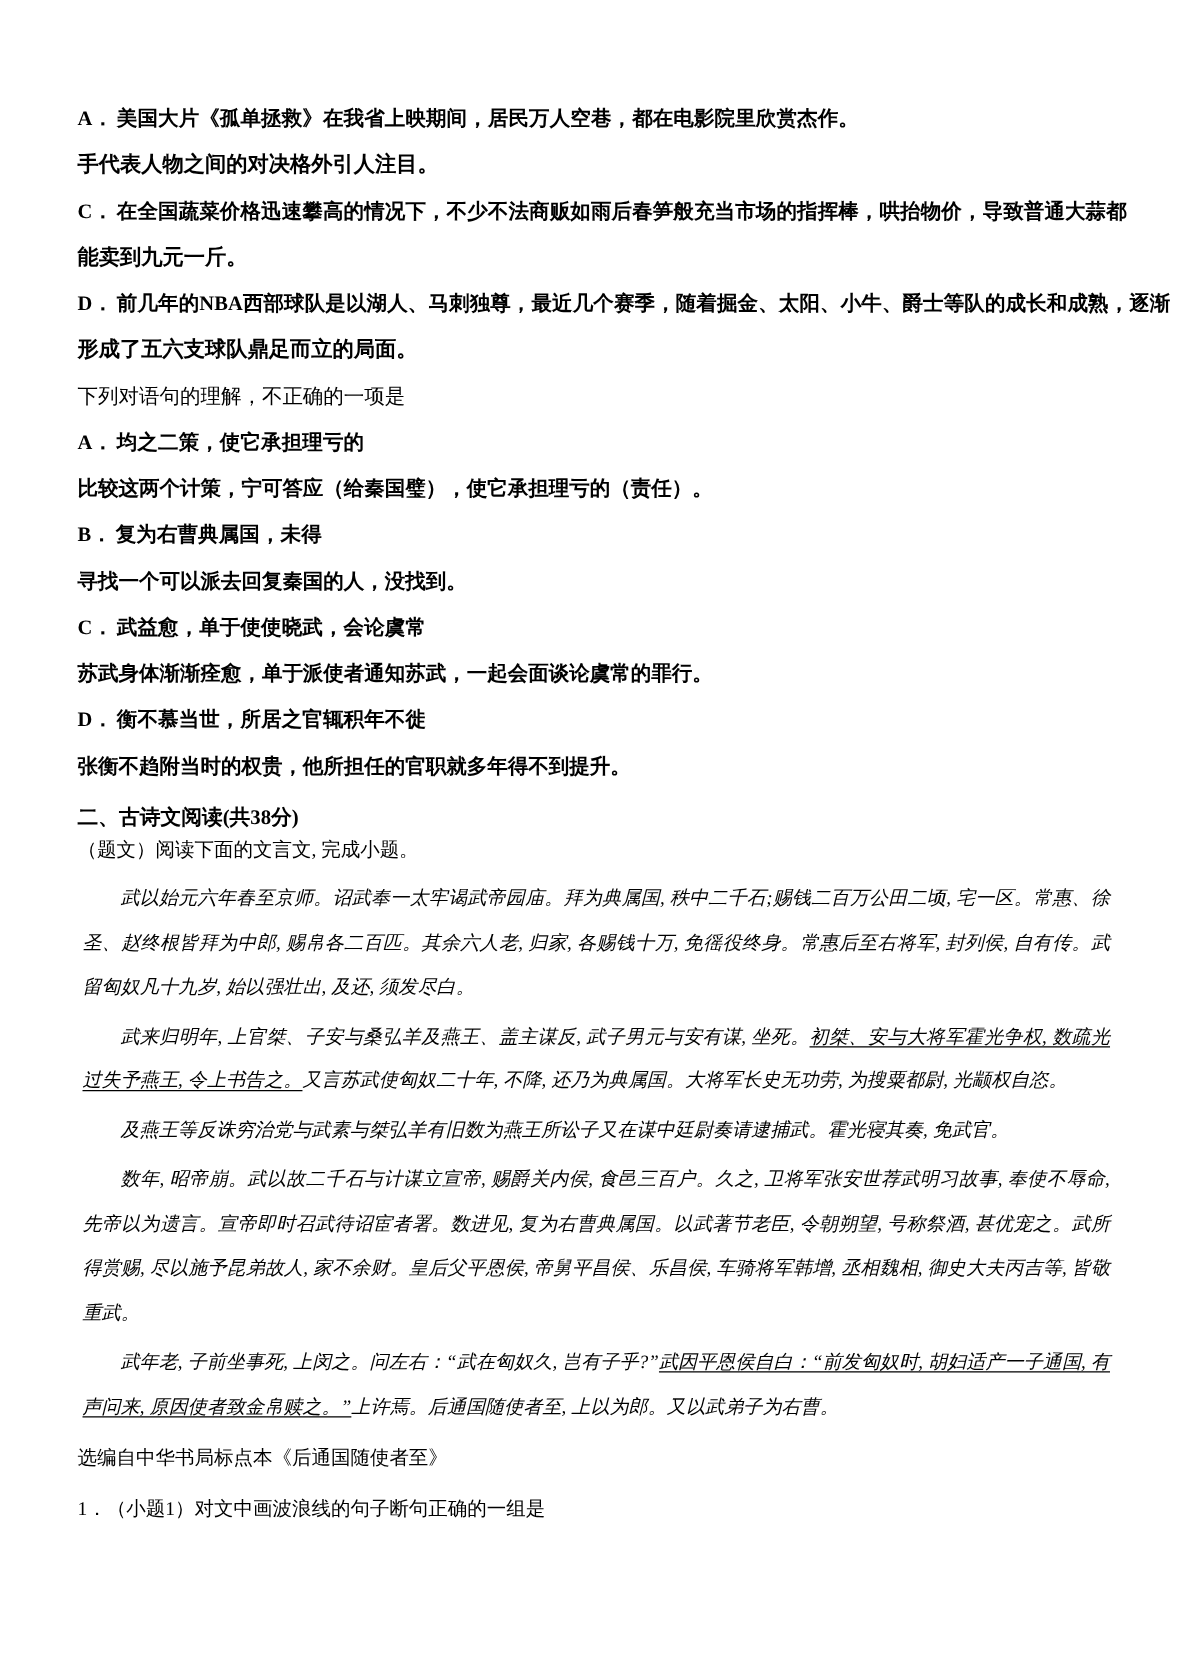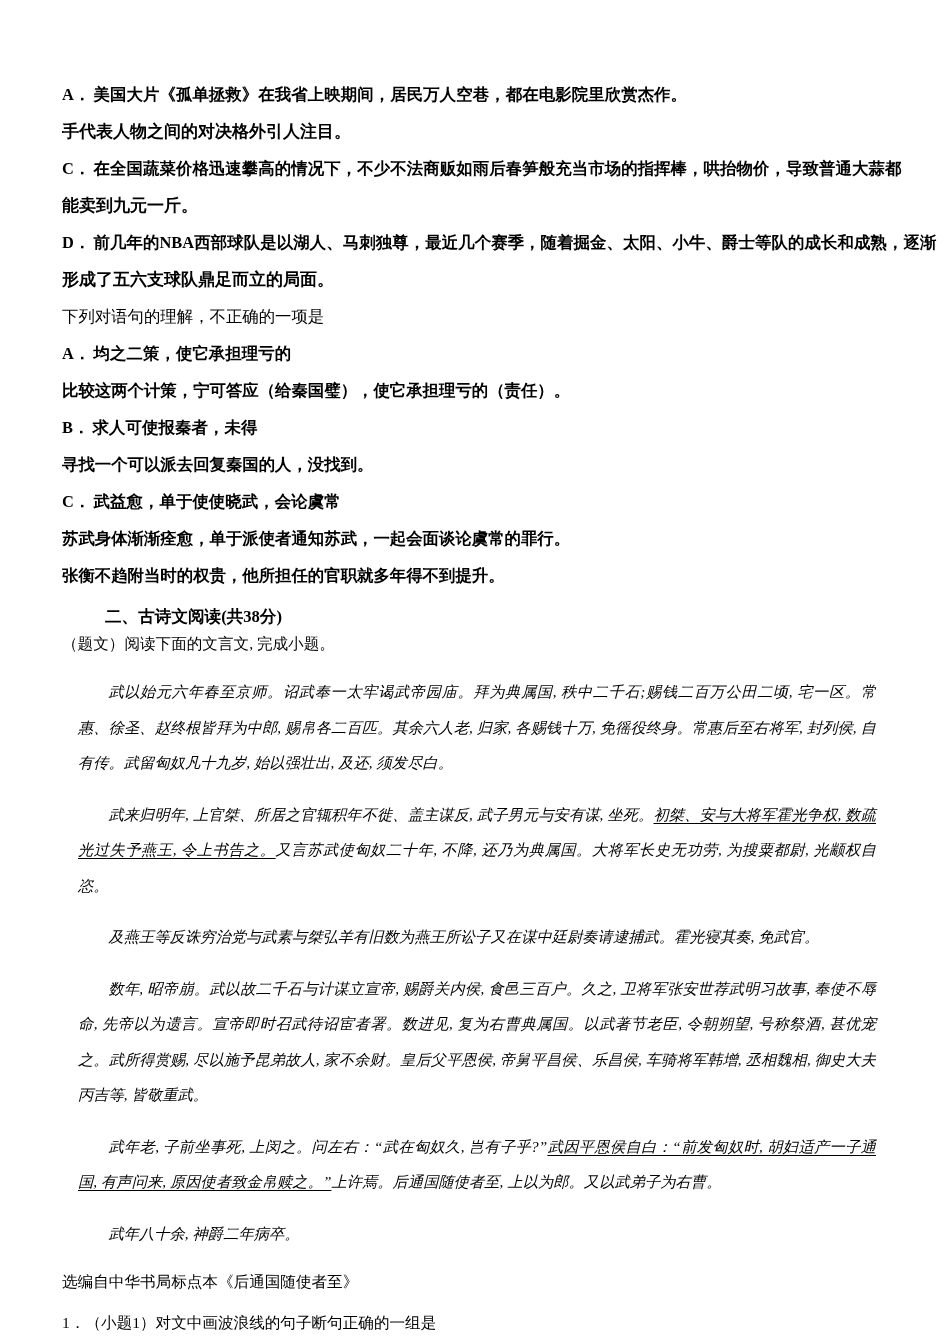--- a/index.html
+++ b/index.html
@@ -65,36 +65,35 @@
     white-space: nowrap;
   }
 
   
   .section-heading {
     font-size: 16.6px;
     font-weight: 700;
     line-height: 26px;
     margin-top: 10px;
     white-space: nowrap;
-    margin-left: 43px;
   }
   .sub-line {
     font-size: 15.6px;
     line-height: 28px;
     font-weight: 400;
     white-space: nowrap;
     font-family: Liberation Serif, serif;
   }
 
   
   .passage {
     margin-top: 6px;
   }
   .passage p {
-    margin: 16px;
+    margin: 4px;
     font-size: 15.2px;
     line-height: 35.5px;
     font-style: italic;
     font-family: "Liberation Serif", "DejaVu Serif", serif;
     text-align: justify;
     text-justify: inter-ideograph;
     text-indent: 2em;
     letter-spacing: 0.1px;
   }
 
@@ -153,54 +152,54 @@
     <div class="stem-line">下列对语句的理解，不正确的一项是</div>
 
     <div>
 
       <div class="choice-line">
         <span class="opt">A．</span><span>均之二策，使它承担理亏的</span>
       </div>
       <div class="trans-line">比较这两个计策，宁可答应（给秦国璧），使它承担理亏的（责任）。</div>
 
       <div class="choice-line">
-        <span class="opt">B．</span><span>求人可使报秦者，未得</span>
+        <span class="opt">B．</span><span>复为右曹典属国，未得</span>
       </div>
       <div class="trans-line">寻找一个可以派去回复秦国的人，没找到。</div>
 
       <div class="choice-line">
         <span class="opt">C．</span><span>武益愈，单于使使晓武，会论虞常</span>
       </div>
       <div class="trans-line">苏武身体渐渐痊愈，单于派使者通知苏武，一起会面谈论虞常的罪行。</div>
 
+      <div class="choice-line">
+        <span class="opt">D．</span><span>衡不慕当世，所居之官辄积年不徙</span>
+      </div>
       <div class="trans-line">张衡不趋附当时的权贵，他所担任的官职就多年得不到提升。</div>
 
     </div>
 
     <div class="section-heading">二、古诗文阅读(共38分)</div>
     <div class="sub-line">（题文）阅读下面的文言文, 完成小题。</div>
 
     <div class="passage">
       <p>
         <span>武以始元六年春至京师。诏武奉一太牢谒武帝园庙。拜为典属国, 秩中二千石;赐钱二百万公田二顷, 宅一区。常惠、徐圣、赵终根皆拜为中郎, 赐帛各二百匹。其余六人老, 归家, 各赐钱十万, 免徭役终身。常惠后至右将军, 封列侯, 自有传。武留匈奴凡十九岁, 始以强壮出, 及还, 须发尽白。</span>
       </p>
       <p>
-        <span>武来归明年, 上官桀、所居之官辄积年不徙、盖主谋反, 武子男元与安有谋, 坐死。</span><u class="solid">初桀、安与大将军霍光争权, 数疏光过失予燕王, 令上书告之。</u><span>又言苏武使匈奴二十年, 不降, 还乃为典属国。大将军长史无功劳, 为搜粟都尉, 光颛权自恣。</span>
+        <span>武来归明年, 上官桀、子安与桑弘羊及燕王、盖主谋反, 武子男元与安有谋, 坐死。</span><u class="solid">初桀、安与大将军霍光争权, 数疏光过失予燕王, 令上书告之。</u><span>又言苏武使匈奴二十年, 不降, 还乃为典属国。大将军长史无功劳, 为搜粟都尉, 光颛权自恣。</span>
       </p>
       <p>
         <span>及燕王等反诛穷治党与武素与桀弘羊有旧数为燕王所讼子又在谋中廷尉奏请逮捕武。霍光寝其奏, 免武官。</span>
       </p>
       <p>
         <span>数年, 昭帝崩。武以故二千石与计谋立宣帝, 赐爵关内侯, 食邑三百户。久之, 卫将军张安世荐武明习故事, 奉使不辱命, 先帝以为遗言。宣帝即时召武待诏宦者署。数进见, 复为右曹典属国。以武著节老臣, 令朝朔望, 号称祭酒, 甚优宠之。武所得赏赐, 尽以施予昆弟故人, 家不余财。皇后父平恩侯, 帝舅平昌侯、乐昌侯, 车骑将军韩增, 丞相魏相, 御史大夫丙吉等, 皆敬重武。</span>
       </p>
       <p>
         <span>武年老, 子前坐事死, 上闵之。问左右：“武在匈奴久, 岂有子乎?”</span><u class="wavy">武因平恩侯自白：“前发匈奴时, 胡妇适产一子通国, 有声问来, 原因使者致金帛赎之。”</u><span>上许焉。后通国随使者至, 上以为郎。又以武弟子为右曹。</span>
-      </p>
-      <p>
-        <span>武年八十余, 神爵二年病卒。</span>
       </p>
     </div>
 
     <div class="source-line">选编自中华书局标点本《后通国随使者至》</div>
 
     <div class="question-line">1．（小题1）对文中画波浪线的句子断句正确的一组是</div>
 
   </div>
 </div>
 

